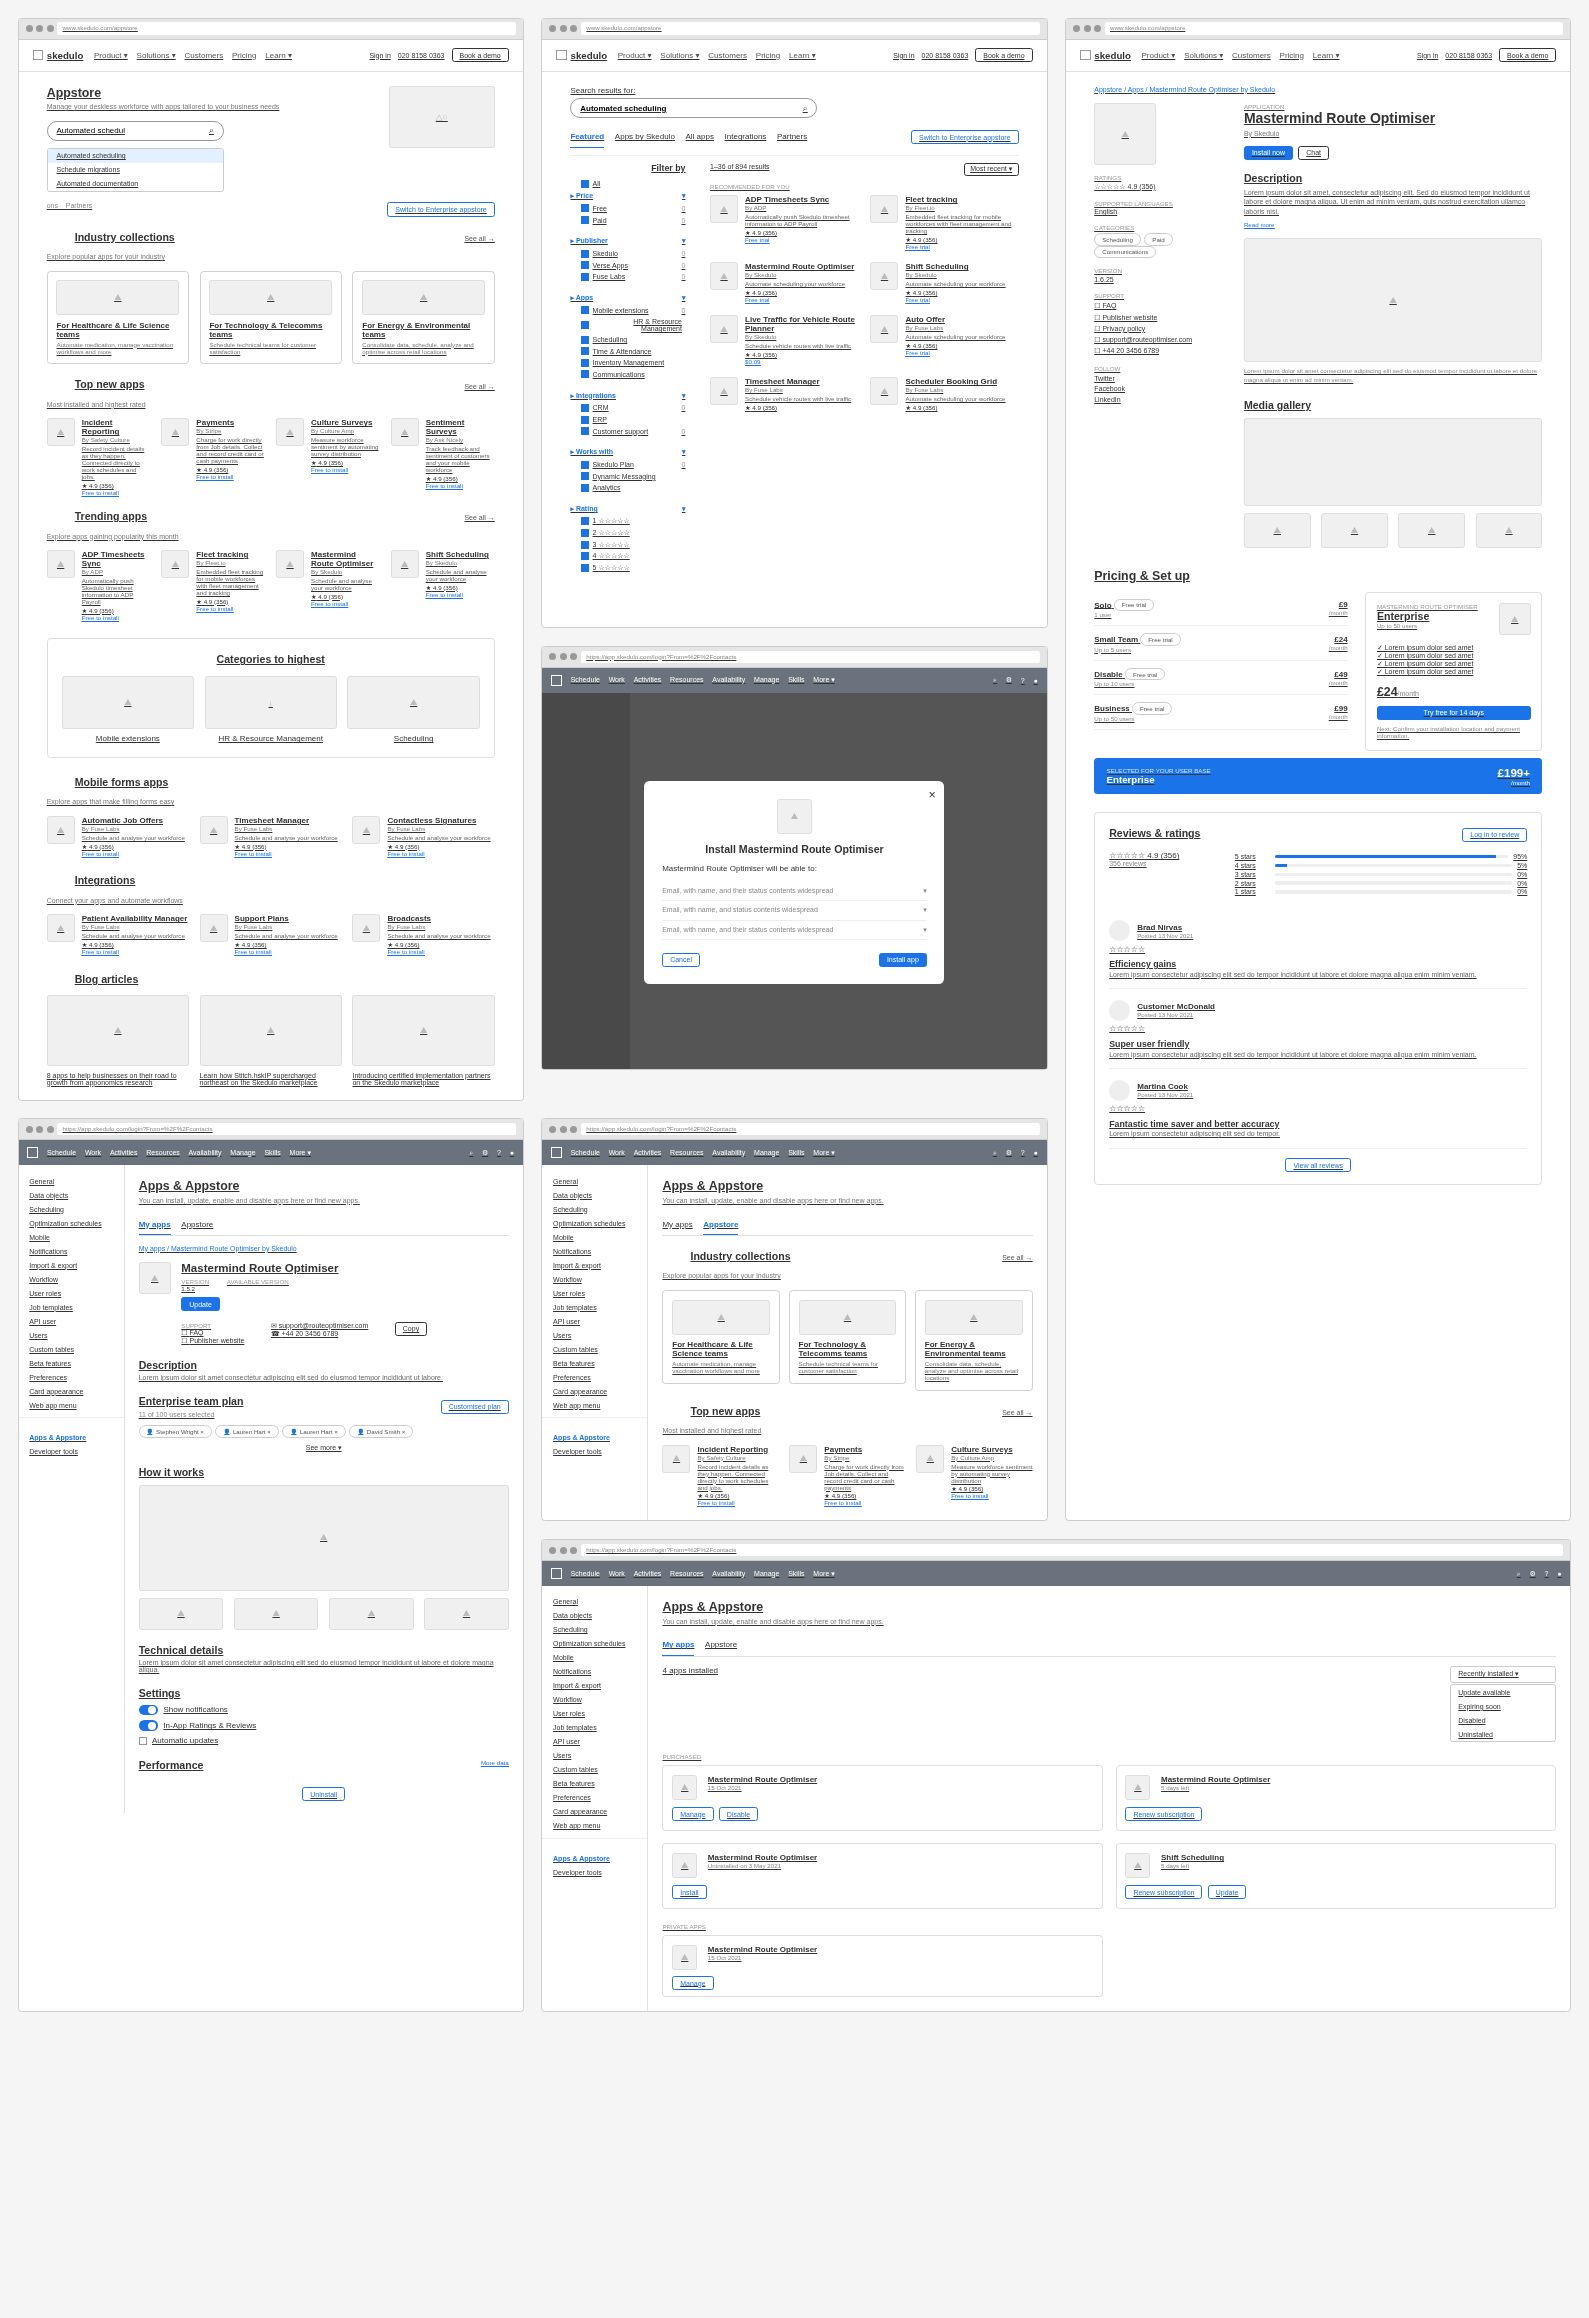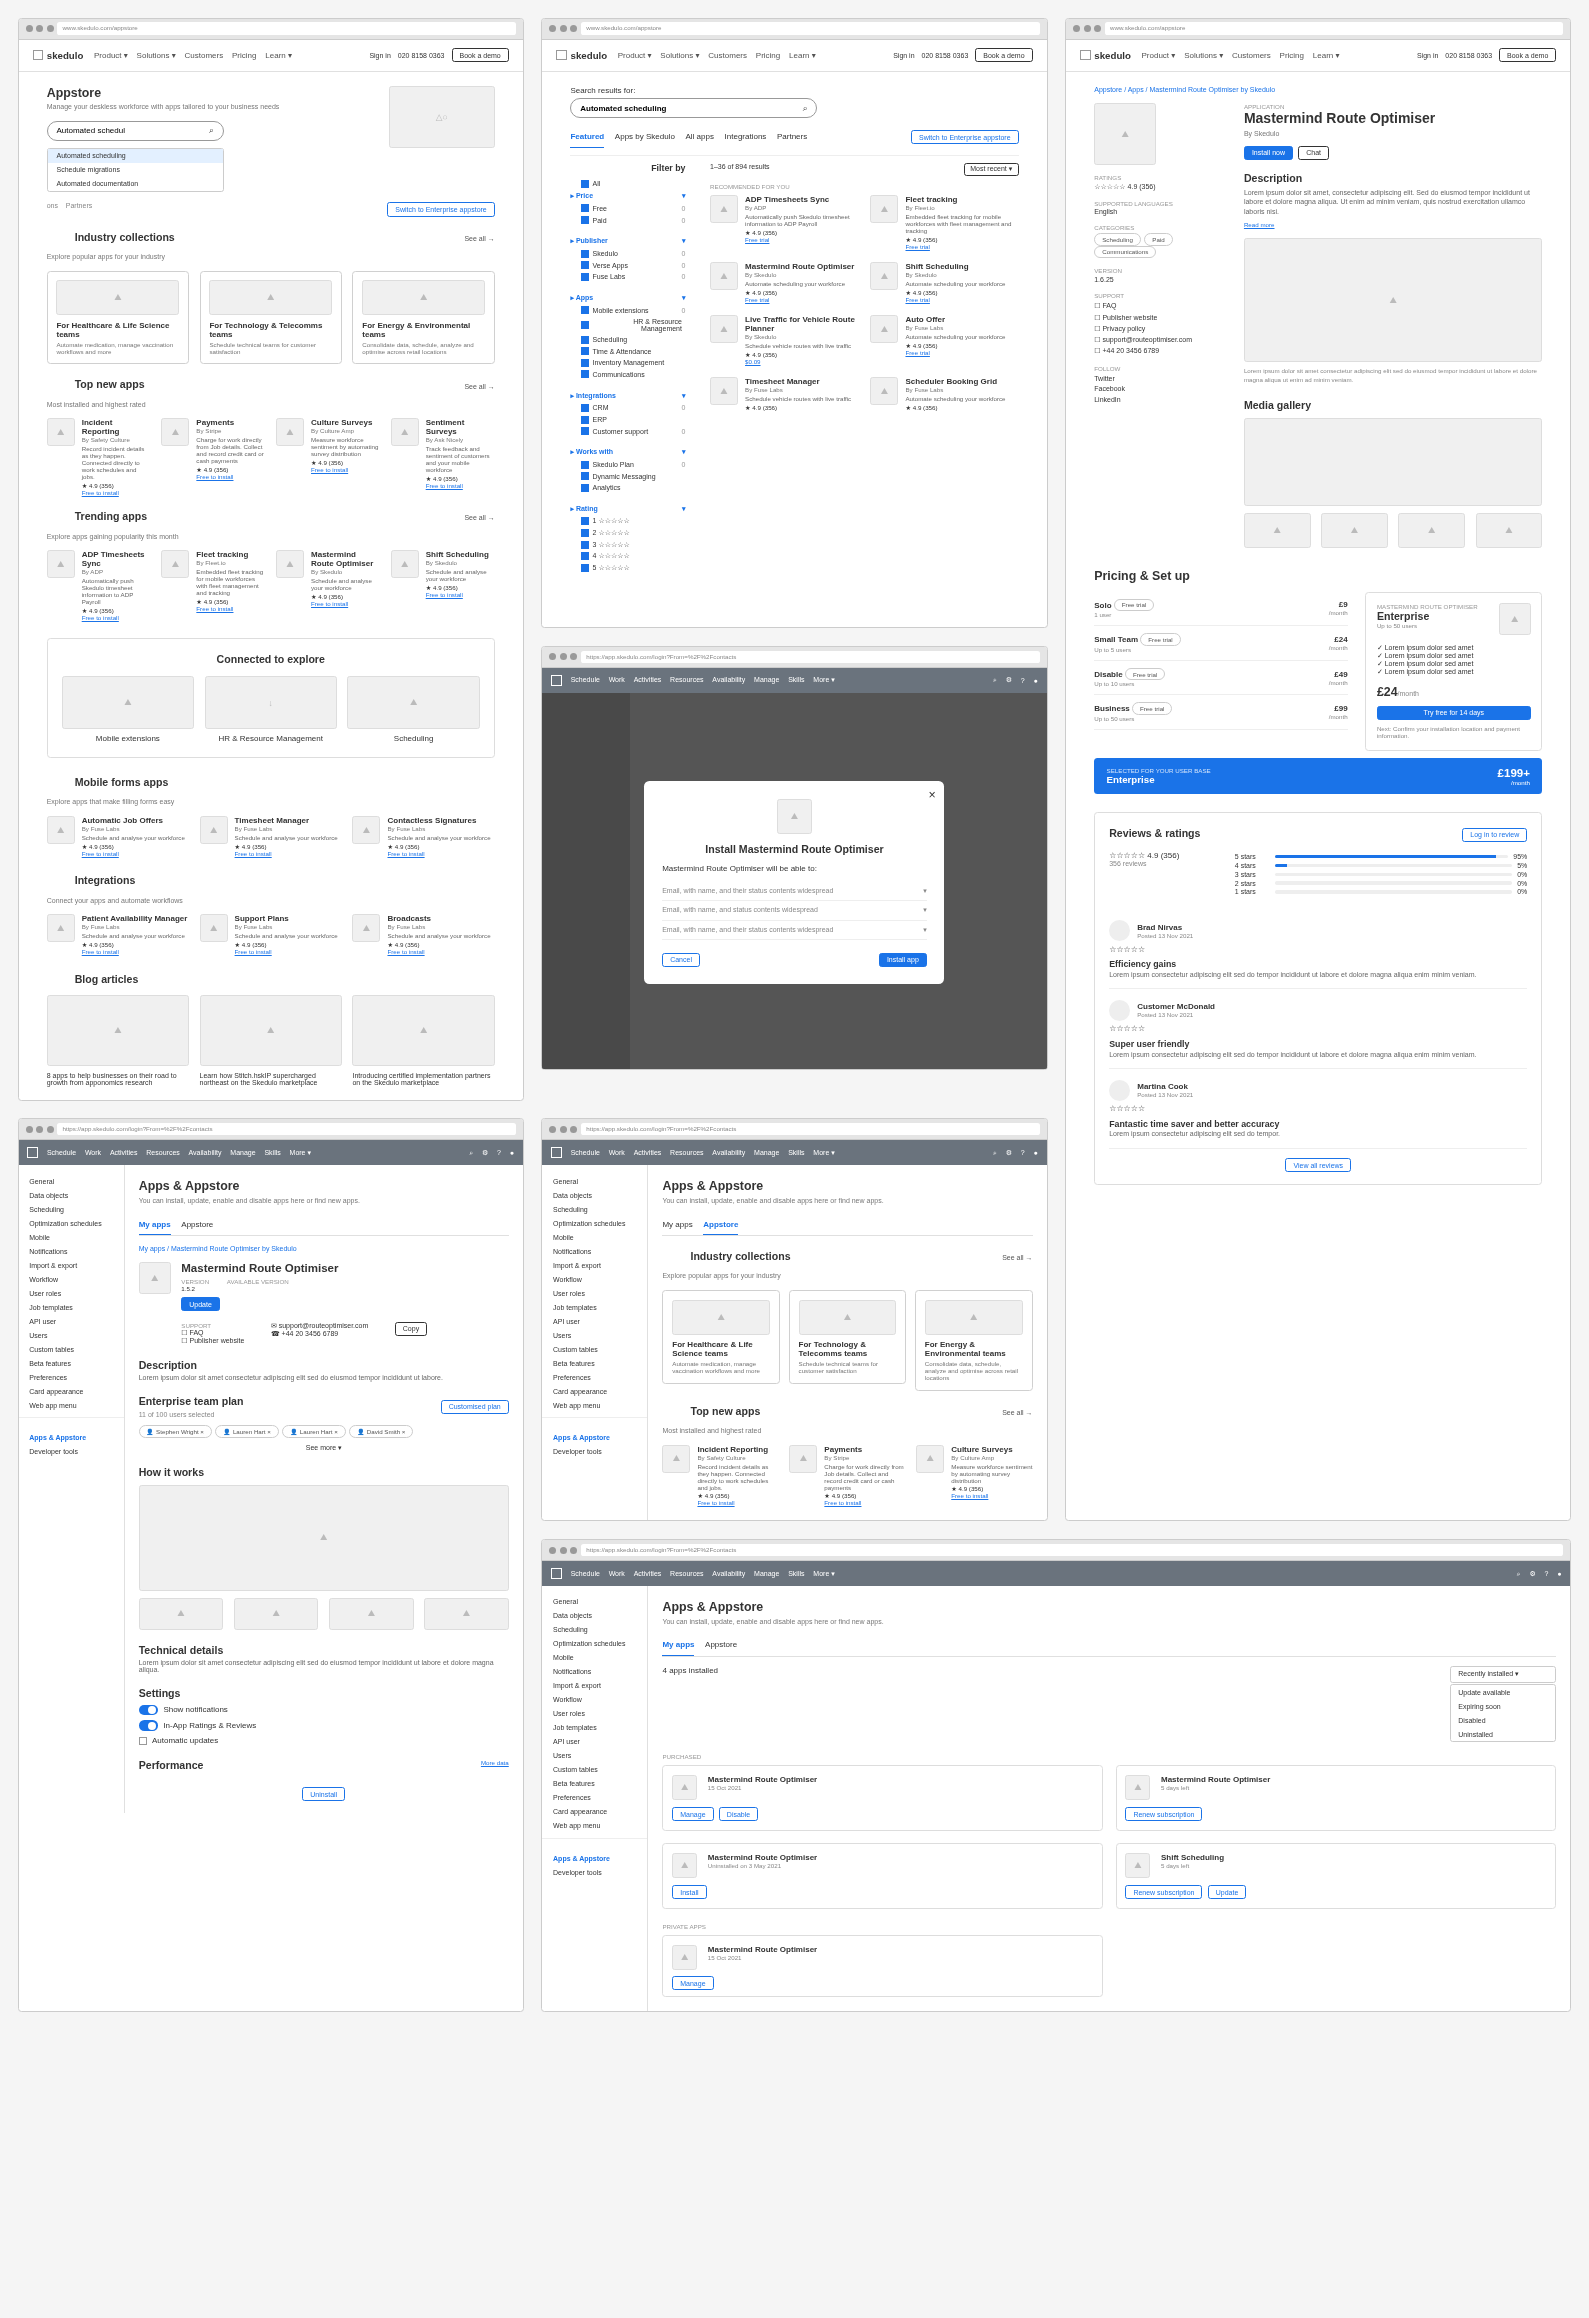--- a/index.html
+++ b/index.html
@@ -1,17 +1,17 @@
 <!DOCTYPE html>
 <html style="font-size:14px"><head>
 <meta charset="utf-8">
 <style>
 *{box-sizing:border-box;margin:0;padding:0;font-family:-apple-system,BlinkMacSystemFont,sans-serif;}
 body{background:#f5f5f5;padding:17.7px;font-size:8.8px;color:#333;}
-.grid{display:grid;grid-template-columns:repeat(3,1fr);gap:17.7px;}
+.grid{display:grid;grid-template-columns:repeat(3,1fr);gap:17.7px;text-decoration:underline;}
 .screen{background:#fff;border:0.9px solid #ccc;border-radius:3.5px;overflow:hidden;position:relative;}
 .browser-bar{height:21px;background:#e5e5e5;display:flex;align-items:center;padding:0 7px;gap:3.5px;border-bottom:0.9px solid #ccc;}
 .dot{width:7px;height:7px;border-radius:50%;background:#999;}
 .url-bar{flex:1;height:12.4px;background:#fff;border-radius:2.6px;font-size:6.2px;padding:0 5.3px;line-height:12.4px;color:#888;}
 .topnav{height:32px;border-bottom:0.9px solid #e0e0e0;display:flex;align-items:center;padding:0 14px;gap:10.6px;}
 .logo{font-weight:600;font-size:9.7px;display:flex;align-items:center;gap:3.5px;}
 .logo-box{width:10.6px;height:10.6px;border:0.9px solid #999;}
 .nav-links{display:flex;gap:8.8px;font-size:8px;color:#555;}
 .nav-right{margin-left:auto;display:flex;gap:7px;align-items:center;font-size:7px;}
 .btn{border:0.9px solid #333;border-radius:2.6px;padding:2.6px 7px;font-size:7px;cursor:pointer;}
@@ -263,21 +263,21 @@
               <h3>Shift Scheduling</h3>
               <div class="by">By Skedulo</div>
               <div class="desc">Schedule and analyse your workforce</div>
               <div class="rating"><span class="star"></span> 4.9 (356)</div>
               <div class="link">Free to install</div>
             </div>
           </div>
         </div>
 
     <div style="border:0.9px solid #ddd;border-radius:3.5px;padding:14px;margin-top:17.7px">
-      <h2 style="text-align:center;margin-bottom:10.6px">Connected to explore</h2>
+      <h2 style="text-align:center;margin-bottom:10.6px">Categories to highest</h2>
       <div class="cat-grid" id="cats1">
             <div class="cat-card">
               <div class="img-ph">⛰</div>
               <div style="font-size:8px">Mobile extensions</div>
             </div>
             <div class="cat-card">
               <div class="img-ph">↓</div>
               <div style="font-size:8px">HR &amp; Resource Management</div>
             </div>
             <div class="cat-card">

